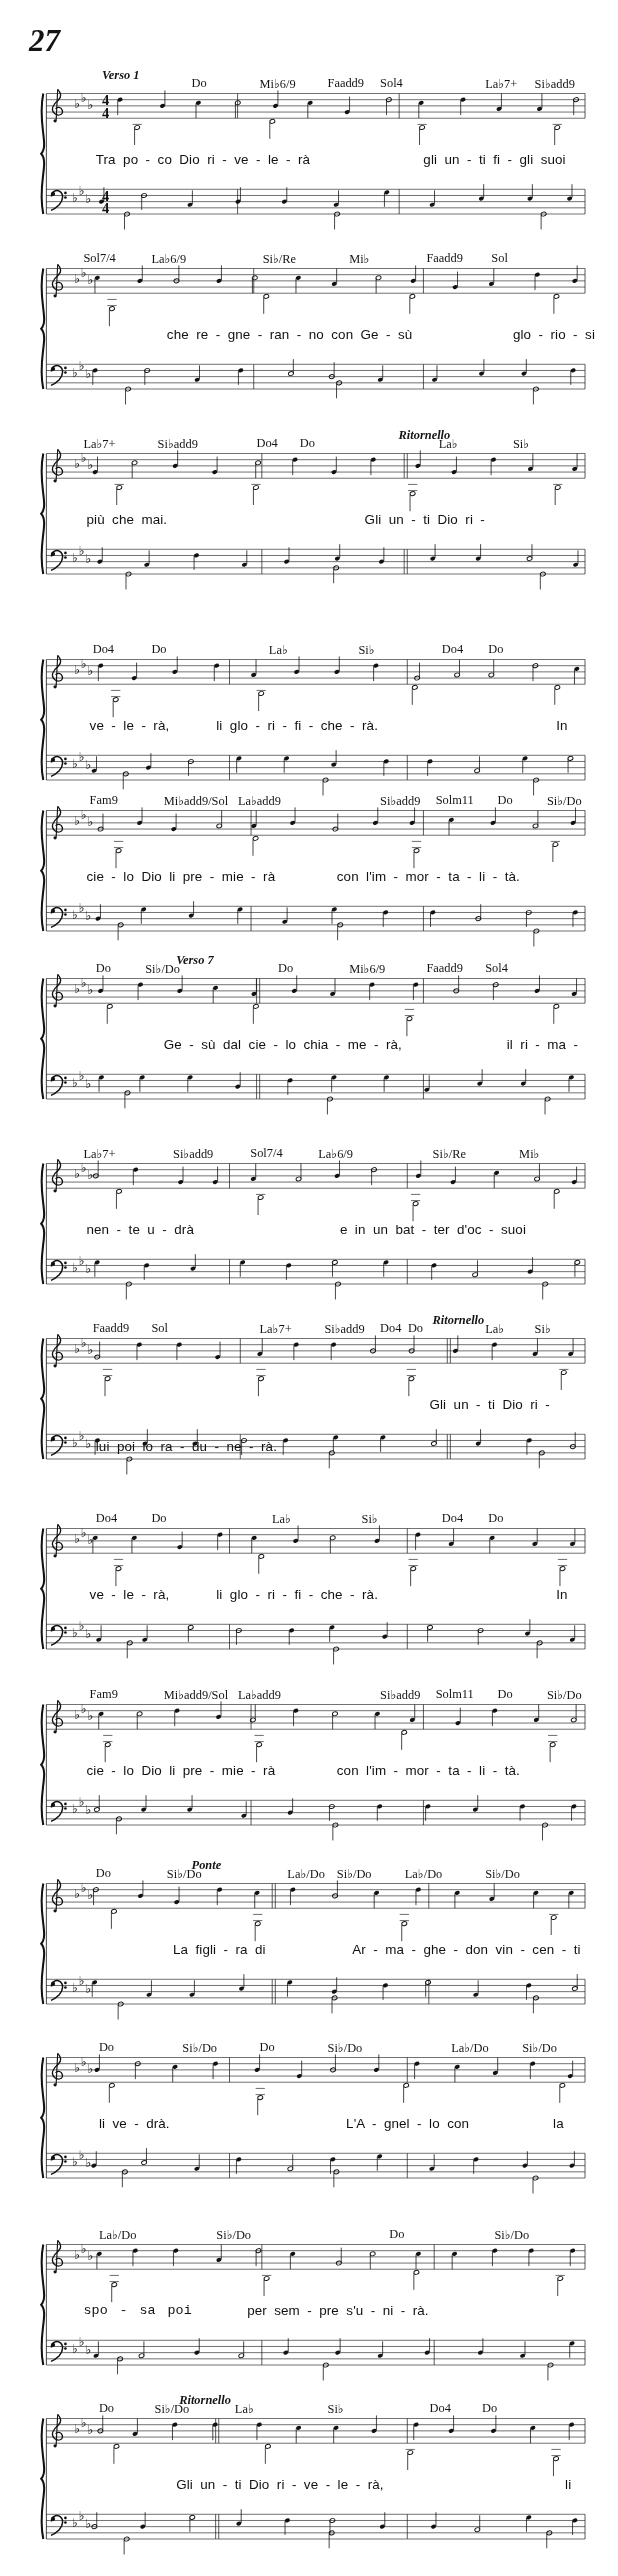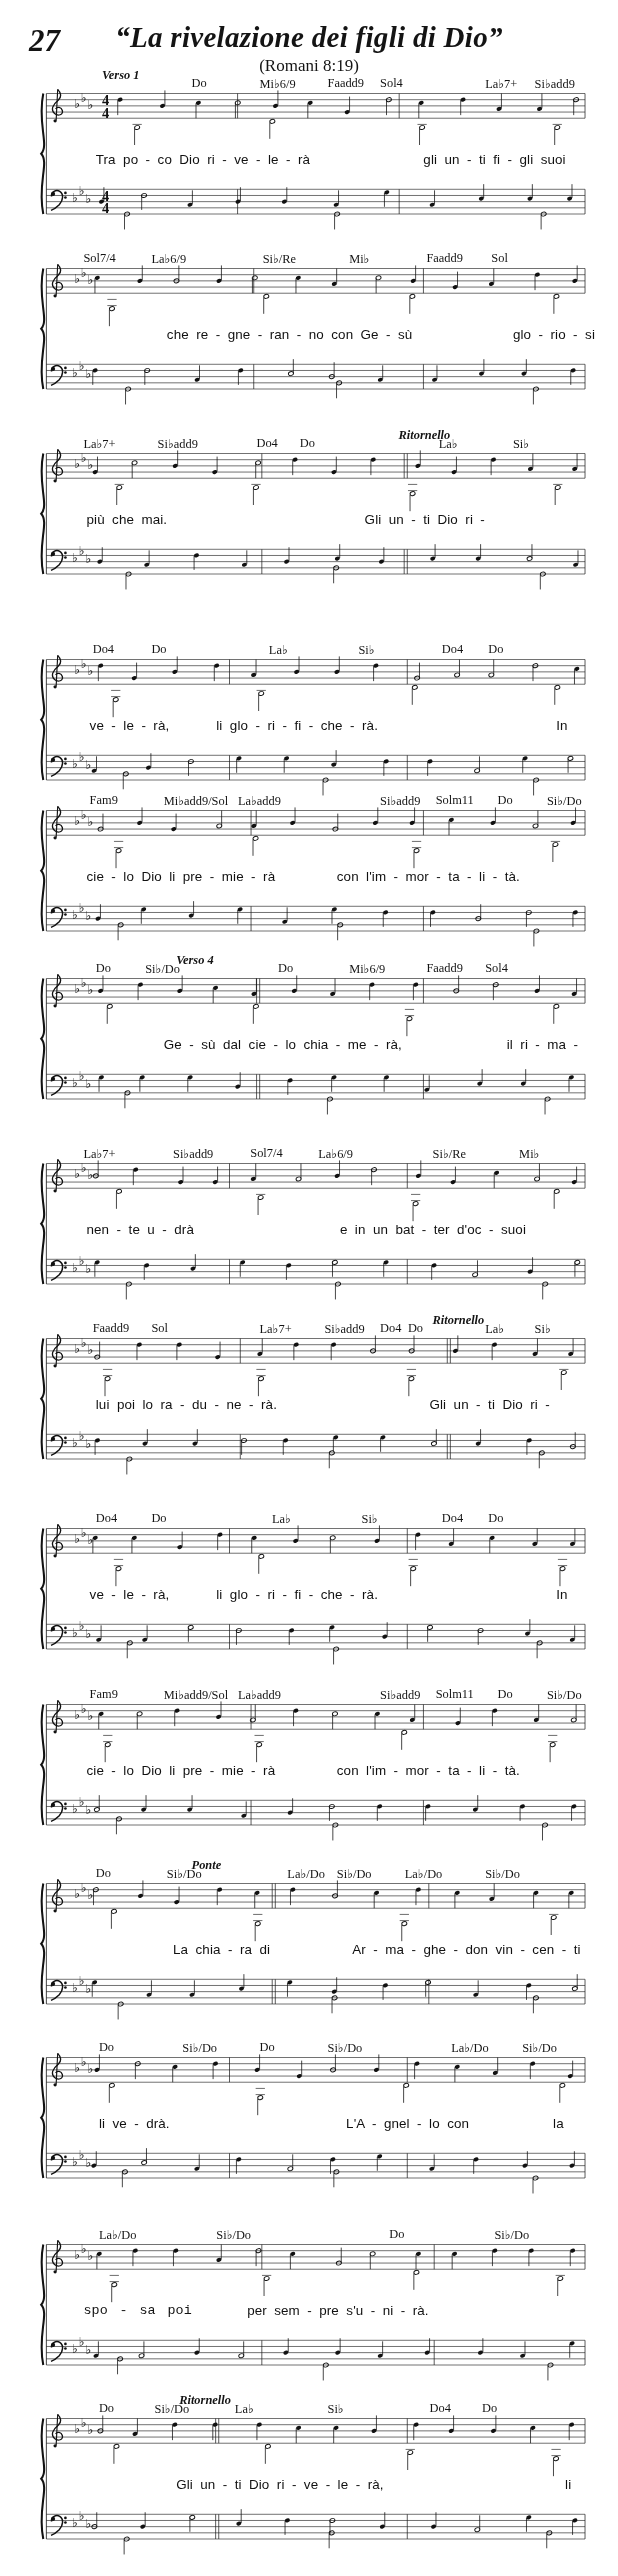--- a/index.html
+++ b/index.html
@@ -34,22 +34,20 @@
     position:absolute;top:76px;white-space:nowrap;
     font:400 13.4px "Liberation Sans",sans-serif;
     letter-spacing:0.1px;word-spacing:3.6px;color:#111;
   }
 </style>
 </head>
 <body>
 
 <div class="page">
   <div class="page-number">27</div>
-  <div class="song-title">“La rivelazione dei figli di Dio”</div>
-  <div class="song-subtitle">(Romani 8:19)</div>
 
   <div id="systems">
       <div class="sys" style="top: 76px;">
         <svg width="618" height="172" viewBox="0 0 1200 334" xmlns="http://www.w3.org/2000/svg">
           <path d="M84,34 C72,92 96,134 80,151 C96,168 72,210 84,268" fill="none" stroke="#111" stroke-width="4"></path>
           <line x1="90" y1="34" x2="90" y2="268" stroke="#1a1a1a" stroke-width="1.6"></line>
           <line x1="90" y1="34" x2="1136" y2="34" stroke="#1a1a1a" stroke-width="1.2"></line>
           <line x1="90" y1="46" x2="1136" y2="46" stroke="#1a1a1a" stroke-width="1.2"></line>
           <line x1="90" y1="58" x2="1136" y2="58" stroke="#1a1a1a" stroke-width="1.2"></line>
           <line x1="90" y1="70" x2="1136" y2="70" stroke="#1a1a1a" stroke-width="1.2"></line>
@@ -691,21 +689,21 @@
           <line x1="1020.7800067223609" y1="237" x2="1020.7800067223609" y2="210" stroke="#111" stroke-width="1.5"></line>
           <ellipse cx="1109.4860894456506" cy="226" rx="5" ry="3.8" transform="rotate(-18 1109.4860894456506 226)" fill="#111"></ellipse>
           <line x1="1104.8860894456507" y1="227" x2="1104.8860894456507" y2="254" stroke="#111" stroke-width="1.5"></line>
           <ellipse cx="247.49524384969845" cy="256" rx="5" ry="3.8" transform="rotate(-18 247.49524384969845 256)" fill="none" stroke="#111" stroke-width="1.8"></ellipse>
           <line x1="242.49524384969845" y1="258" x2="242.49524384969845" y2="286" stroke="#111" stroke-width="1.5"></line>
           <ellipse cx="640.7581609655172" cy="268" rx="5" ry="3.8" transform="rotate(-18 640.7581609655172 268)" fill="none" stroke="#111" stroke-width="1.8"></ellipse>
           <line x1="635.7581609655172" y1="270" x2="635.7581609655172" y2="298" stroke="#111" stroke-width="1.5"></line>
           <ellipse cx="1063.3502465216443" cy="268" rx="5" ry="3.8" transform="rotate(-18 1063.3502465216443 268)" fill="none" stroke="#111" stroke-width="1.8"></ellipse>
           <line x1="1058.3502465216443" y1="270" x2="1058.3502465216443" y2="298" stroke="#111" stroke-width="1.5"></line>
         </svg>
-        <span class="slabel" style="left: 28.5%; top: -8.2px;">Verso 4</span>
+        <span class="slabel" style="left: 28.5%; top: -8.2px;">Verso 7</span>
         <span class="chord" style="left: 15.5%;">Do</span>
         <span class="chord" style="left: 23.5%;">Si♭/Do</span>
         <span class="chord" style="left: 45%;">Do</span>
         <span class="chord" style="left: 56.5%;">Mi♭6/9</span>
         <span class="chord" style="left: 69%;">Faadd9</span>
         <span class="chord" style="left: 78.5%;">Sol4</span>
         <span class="lyric" style="left: 26.5%; text-align: right;">Ge - sù dal cie - lo chia - me - rà,</span>
         <span class="lyric" style="left: 82%;">il ri - ma -</span>
       </div>
       <div class="sys" style="top: 1146px;">
@@ -923,21 +921,21 @@
         </svg>
         <span class="slabel" style="left: 70%; top: -8.2px;">Ritornello</span>
         <span class="chord" style="left: 15%;">Faadd9</span>
         <span class="chord" style="left: 24.5%;">Sol</span>
         <span class="chord" style="left: 42%;">La♭7+</span>
         <span class="chord" style="left: 52.5%;">Si♭add9</span>
         <span class="chord" style="left: 61.5%;">Do4</span>
         <span class="chord" style="left: 66%;">Do</span>
         <span class="chord" style="left: 78.5%;">La♭</span>
         <span class="chord" style="left: 86.5%;">Si♭</span>
-        <span class="lyric" style="left: 15.5%;">lui poi lo ra - du - ne - rà.</span>
+        <span class="lyric" style="left: 15.5%; margin-top: 42px;">lui poi lo ra - du - ne - rà.</span>
         <span class="lyric" style="left: 69.5%;">Gli un - ti Dio ri -</span>
       </div>
       <div class="sys" style="top: 1511px;">
         <svg width="618" height="172" viewBox="0 0 1200 334" xmlns="http://www.w3.org/2000/svg">
           <path d="M84,34 C72,92 96,134 80,151 C96,168 72,210 84,268" fill="none" stroke="#111" stroke-width="4"></path>
           <line x1="90" y1="34" x2="90" y2="268" stroke="#1a1a1a" stroke-width="1.6"></line>
           <line x1="90" y1="34" x2="1136" y2="34" stroke="#1a1a1a" stroke-width="1.2"></line>
           <line x1="90" y1="46" x2="1136" y2="46" stroke="#1a1a1a" stroke-width="1.2"></line>
           <line x1="90" y1="58" x2="1136" y2="58" stroke="#1a1a1a" stroke-width="1.2"></line>
           <line x1="90" y1="70" x2="1136" y2="70" stroke="#1a1a1a" stroke-width="1.2"></line>
@@ -1260,21 +1258,21 @@
           <ellipse cx="1040.7584236315452" cy="256" rx="5" ry="3.8" transform="rotate(-18 1040.7584236315452 256)" fill="none" stroke="#111" stroke-width="1.8"></ellipse>
           <line x1="1035.7584236315452" y1="258" x2="1035.7584236315452" y2="286" stroke="#111" stroke-width="1.5"></line>
         </svg>
         <span class="slabel" style="left: 31%; top: -8.2px;">Ponte</span>
         <span class="chord" style="left: 15.5%;">Do</span>
         <span class="chord" style="left: 27%;">Si♭/Do</span>
         <span class="chord" style="left: 46.5%;">La♭/Do</span>
         <span class="chord" style="left: 54.5%;">Si♭/Do</span>
         <span class="chord" style="left: 65.5%;">La♭/Do</span>
         <span class="chord" style="left: 78.5%;">Si♭/Do</span>
-        <span class="lyric" style="left: 28%;">La chia - ra di</span>
+        <span class="lyric" style="left: 28%;">La figli - ra di</span>
         <span class="lyric" style="left: 57%;">Ar - ma - ghe - don vin - cen - ti</span>
       </div>
       <div class="sys" style="top: 2040px;">
         <svg width="618" height="172" viewBox="0 0 1200 334" xmlns="http://www.w3.org/2000/svg">
           <path d="M84,34 C72,92 96,134 80,151 C96,168 72,210 84,268" fill="none" stroke="#111" stroke-width="4"></path>
           <line x1="90" y1="34" x2="90" y2="268" stroke="#1a1a1a" stroke-width="1.6"></line>
           <line x1="90" y1="34" x2="1136" y2="34" stroke="#1a1a1a" stroke-width="1.2"></line>
           <line x1="90" y1="46" x2="1136" y2="46" stroke="#1a1a1a" stroke-width="1.2"></line>
           <line x1="90" y1="58" x2="1136" y2="58" stroke="#1a1a1a" stroke-width="1.2"></line>
           <line x1="90" y1="70" x2="1136" y2="70" stroke="#1a1a1a" stroke-width="1.2"></line>

